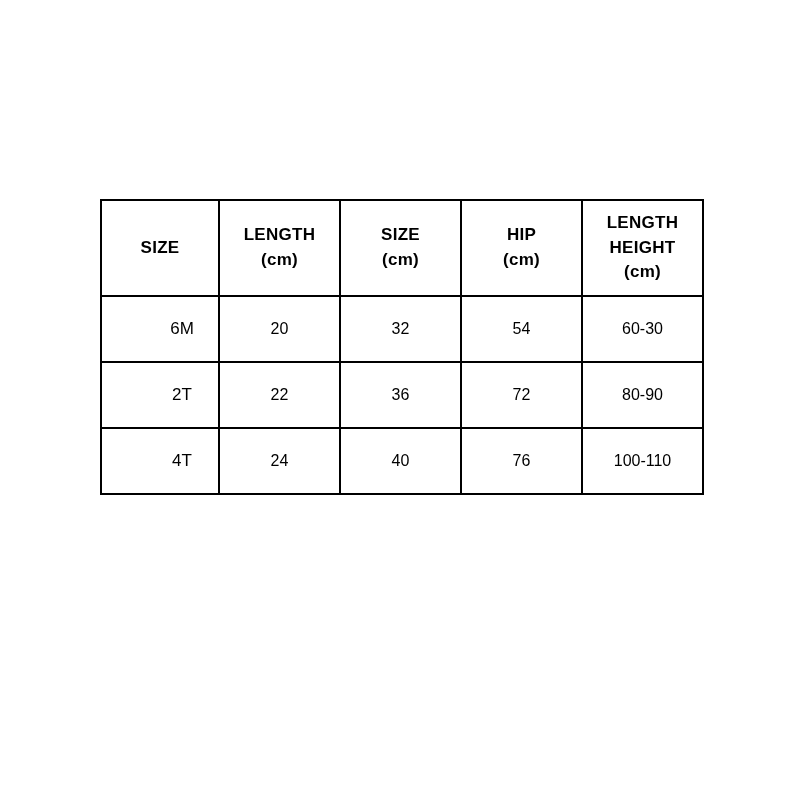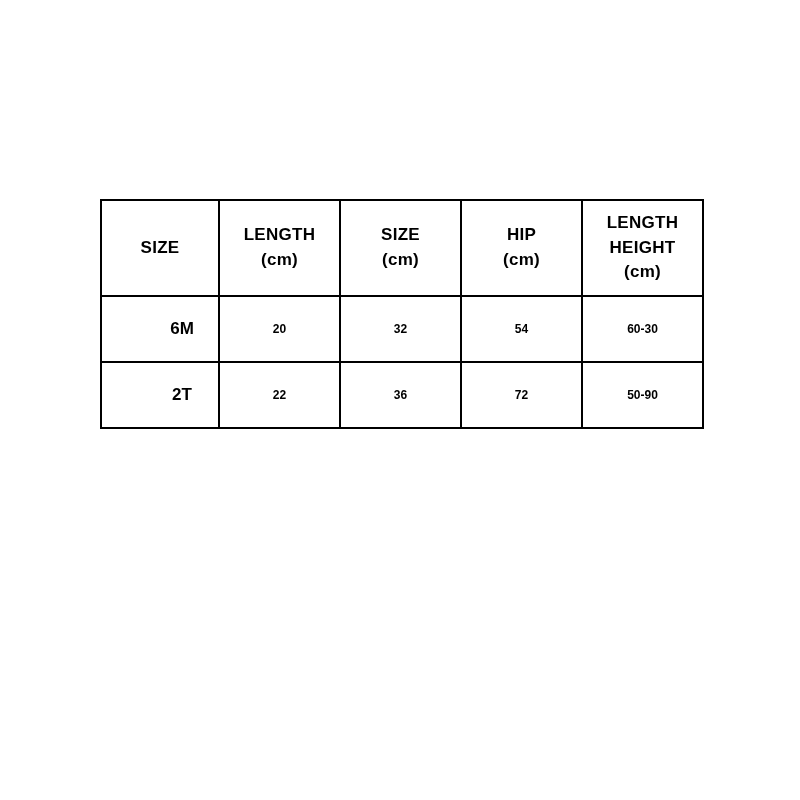--- a/index.html
+++ b/index.html
@@ -57,25 +57,25 @@
     letter-spacing: 0.3px;
     line-height: 1.45;
   }
   thead th .unit {
     display: block;
     font-weight: bold;
     font-size: 17px;
   }
   tbody td {
     height: 64px;
-    font-size: 12px;
-    font-weight: bold;
+    font-size: 16px;
+    font-weight: normal;
   }
   tbody td.sizecell {
-    font-weight: bold;
+    font-weight: normal;
     font-size: 17px;
     padding-left: 44px;
   }
   .hdr-line {
     display: block;
   }
 </style>
 </head>
 <body>
 
@@ -119,18 +119,25 @@
           <td>20</td>
           <td>32</td>
           <td>54</td>
           <td>60-30</td>
         </tr>
         <tr>
           <td class="sizecell">2T</td>
           <td>22</td>
           <td>36</td>
           <td>72</td>
-          <td>50-90</td>
+          <td>80-90</td>
+        </tr>
+        <tr>
+          <td class="sizecell">4T</td>
+          <td>24</td>
+          <td>40</td>
+          <td>76</td>
+          <td>100-110</td>
         </tr>
       </tbody>
     </table>
   </div>
 </div>
 
 </body></html>

